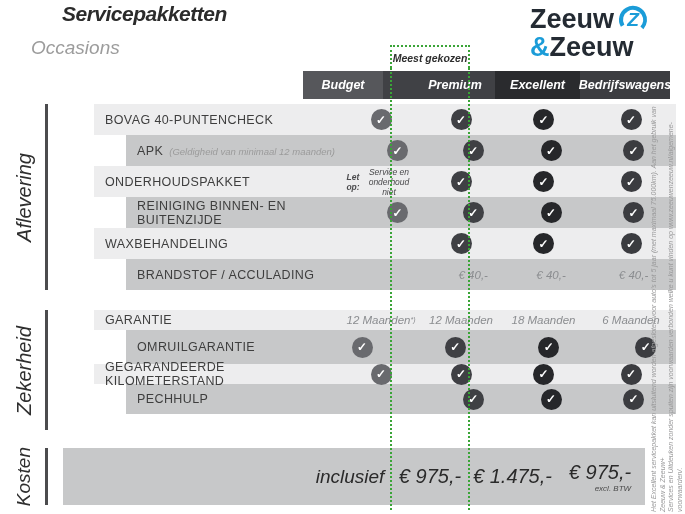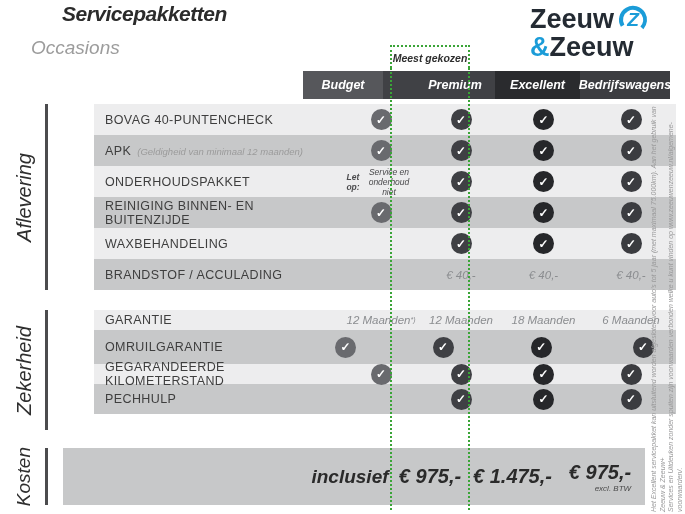--- a/index.html
+++ b/index.html
@@ -35,21 +35,21 @@
   .h3{width:90px;background:#3c3d41;}
 
   
   .sec{position:absolute;left:63px;width:582px;padding-left:31px;}
   .sec1{top:104px;}
   .sec2{top:310px;}
   .row{display:flex;}
   .sec1 .row{height:31px;}
   .r28{height:20px;}.r34{height:34px;gap:38px;}.r30{height:30px;}
   .row.light{background:#ededee;}
-  .row.dark{background:#c7c8c9;}
+  .row.dark{background:#c7c8c9;margin-left:32px;}
   .label-cell{width:247px;box-sizing:border-box;padding-left:11px;display:flex;
               flex-direction:column;justify-content:center;}
   .row-label{font-size:12.5px;color:#3e3e3e;letter-spacing:0.4px;}
   .label-line{display:flex;align-items:baseline;gap:6px;}
   .note-inline{font-size:9.5px;font-style:italic;color:#9b9b9b;}
   .note-line{font-size:9.5px;font-style:italic;color:#8f8f91;margin-top:2px;}
   .cell{display:flex;align-items:center;justify-content:center;font-style:italic;
         color:#8b8d90;font-size:11.5px;text-align:center;}
   .c0{width:80px;}.c1{width:80px;}.c2{width:85px;}.c3{width:90px;}
   .cell sup{font-size:7px;}
@@ -60,21 +60,21 @@
   .check-circle{width:21px;height:21px;border-radius:50%;display:flex;align-items:center;
                 justify-content:center;color:#fff;font-size:12px;font-weight:bold;font-style:normal;}
   .c0 .check-circle{background:#696a6e;}
   .c1 .check-circle{background:#3f4044;}
   .c2 .check-circle{background:#26272a;}
   .c3 .check-circle{background:#3b3c40;}
 
   
   .kosten-bar{position:absolute;left:63px;top:448px;width:582px;height:57px;background:#c7c8c9;display:flex;}
   .kosten-bar .cell{color:#2a2a2a;}
-  .kosten-amount{font-size:20px;font-weight:bold;font-style:italic;color:#2a2a2a;}
+  .kosten-amount{font-size:20px;font-weight:normal;font-style:italic;color:#2a2a2a;}
   .kosten-wrap{display:flex;flex-direction:column;align-items:flex-end;}
   .kosten-note{font-size:8px;font-style:italic;color:#4a4a4a;margin-top:0px;}
 
   
   .sbar{position:absolute;left:45px;width:3px;background:#4c4c4e;}
   .sbar1{top:104px;height:186px;}
   .sbar2{top:310px;height:120px;}
   .sbar3{top:448px;height:57px;}
   .slabel{position:absolute;left:8px;width:32px;display:flex;align-items:center;justify-content:center;}
   .slabel1{top:104px;height:186px;}

